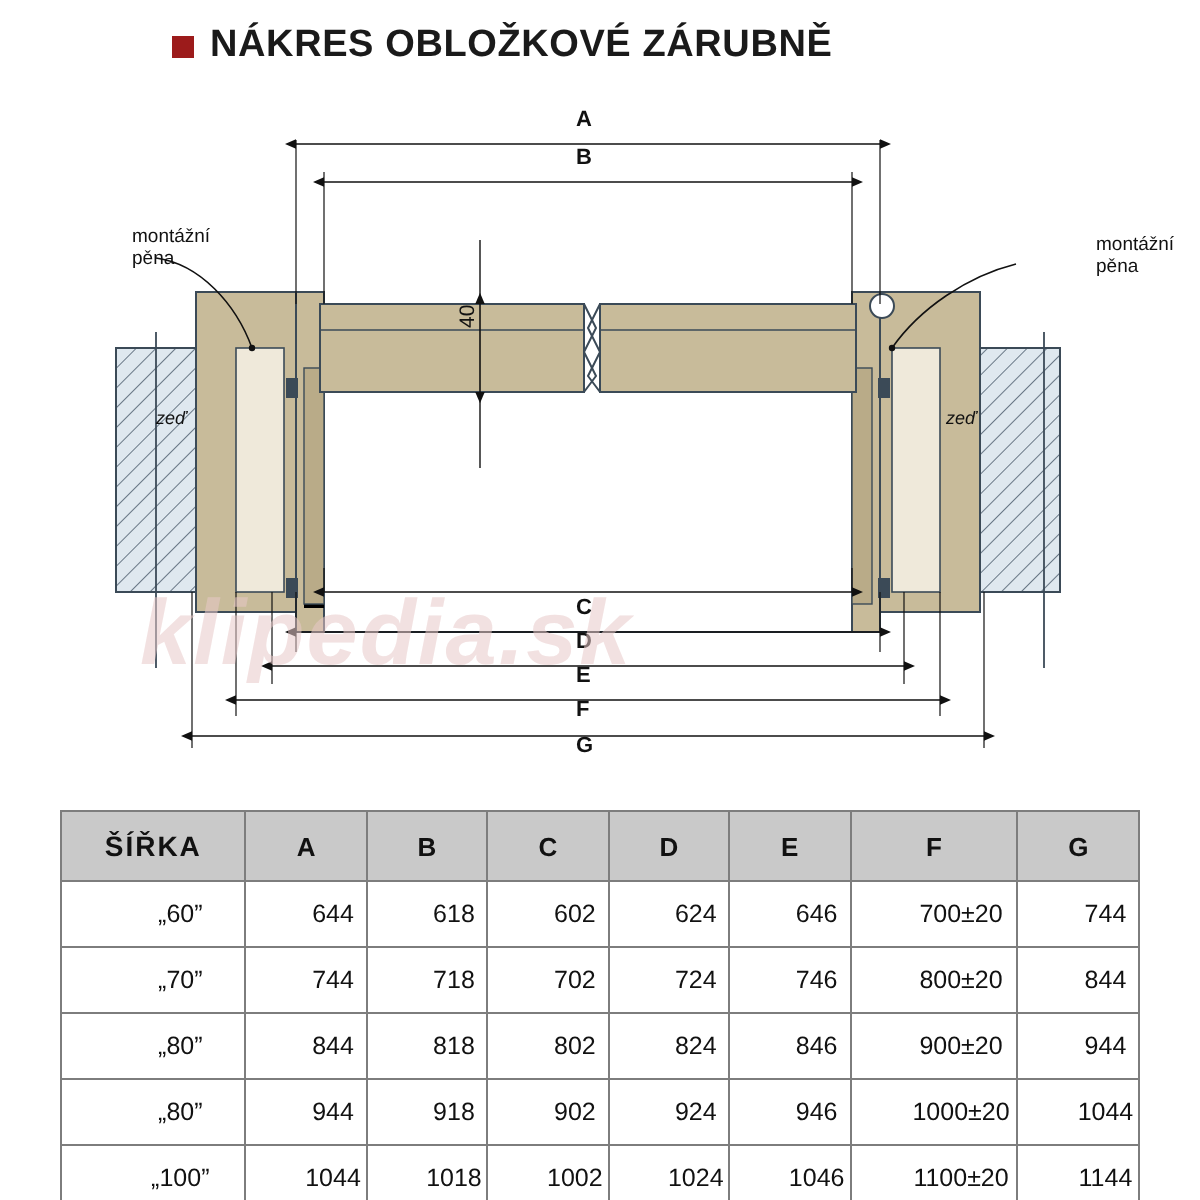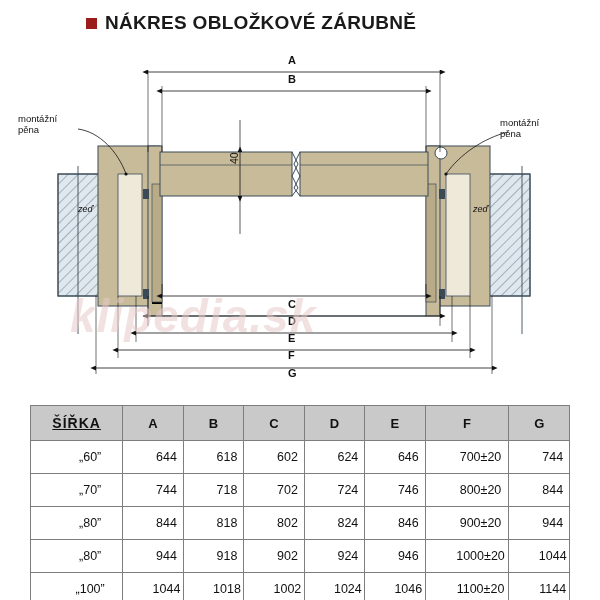--- a/index.html
+++ b/index.html
@@ -11,36 +11,36 @@
   .title-txt{font-size:19px;font-weight:bold;color:#1a1a1a;letter-spacing:.3px;}
 
   
   .draw{position:absolute;left:0;top:34px;width:600px;height:360px;}
   .draw svg{display:block;}
 
   
   .wm{position:absolute;left:70px;top:255px;font-size:46px;font-weight:bold;color:#e8c9c9;opacity:.55;font-style:italic;letter-spacing:1px;pointer-events:none;}
 
   
-  .lbl{position:absolute;font-size:9.5px;color:#111;line-height:1.15;}
+  .lbl{position:absolute;font-size:9.5px;color:#111;line-height:1.15;margin-left:48px;}
   .lbl-left{left:18px;top:80px;text-align:left;}
   .lbl-right{left:500px;top:84px;text-align:left;}
   .lbl-zed{position:absolute;font-size:9px;font-style:italic;color:#111;}
 
   
   .dimletter{position:absolute;font-size:11px;font-weight:bold;color:#111;}
 
   
   table{position:absolute;left:30px;top:405px;border-collapse:collapse;width:540px;}
   th,td{border:1px solid #7d7d7d;text-align:center;font-size:12.5px;color:#111;}
   thead th{background:#c9c9c9;font-weight:bold;height:32px;font-size:13px;}
   thead th.first{font-size:14px;letter-spacing:1px;}
   tbody td{height:30px;background:#ffffff;padding-left:28px;}
   tbody td.first{text-align:center;}
-  .c-w{width:96px;text-decoration:underline;}
+  .c-w{width:96px;}
   .c-n{width:58px;}
   .c-f{width:82px;}
 </style>
 </head>
 <body>
 
 <div class="title-row">
   <span class="title-sq" style="background: rgb(156, 27, 27);"></span>
   <span class="title-txt">NÁKRES OBLOŽKOVÉ ZÁRUBNĚ</span>
 </div>

